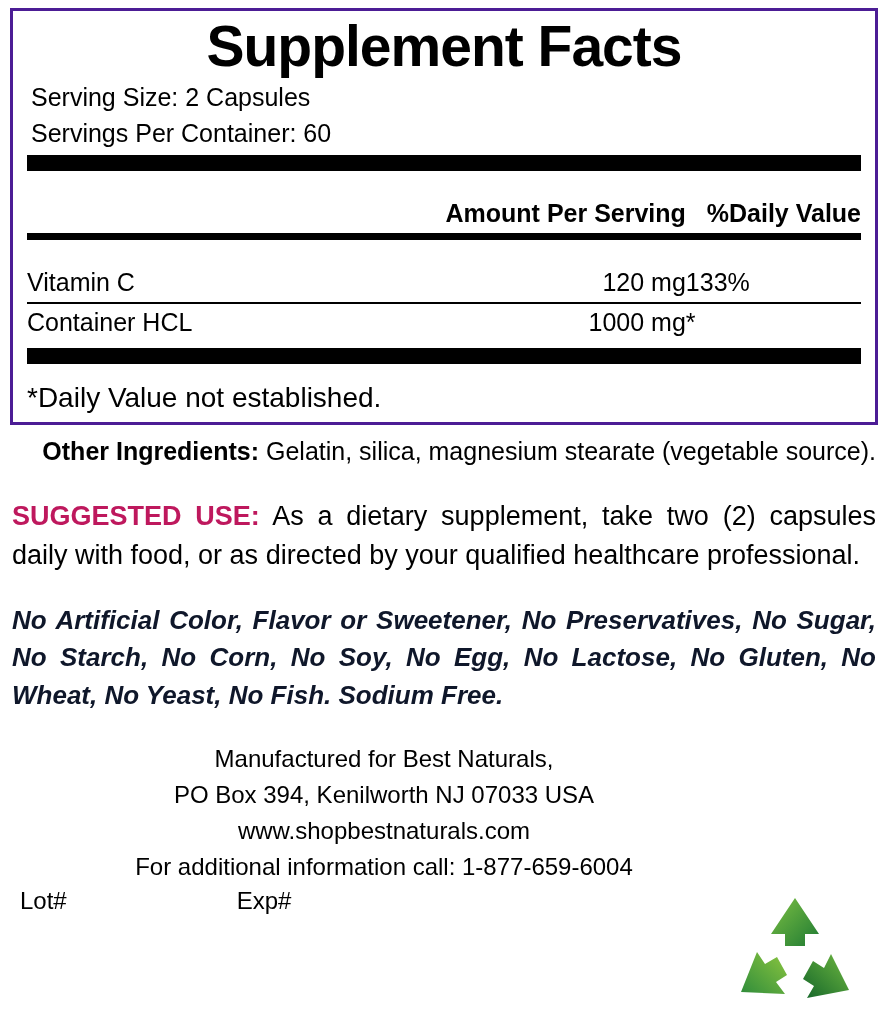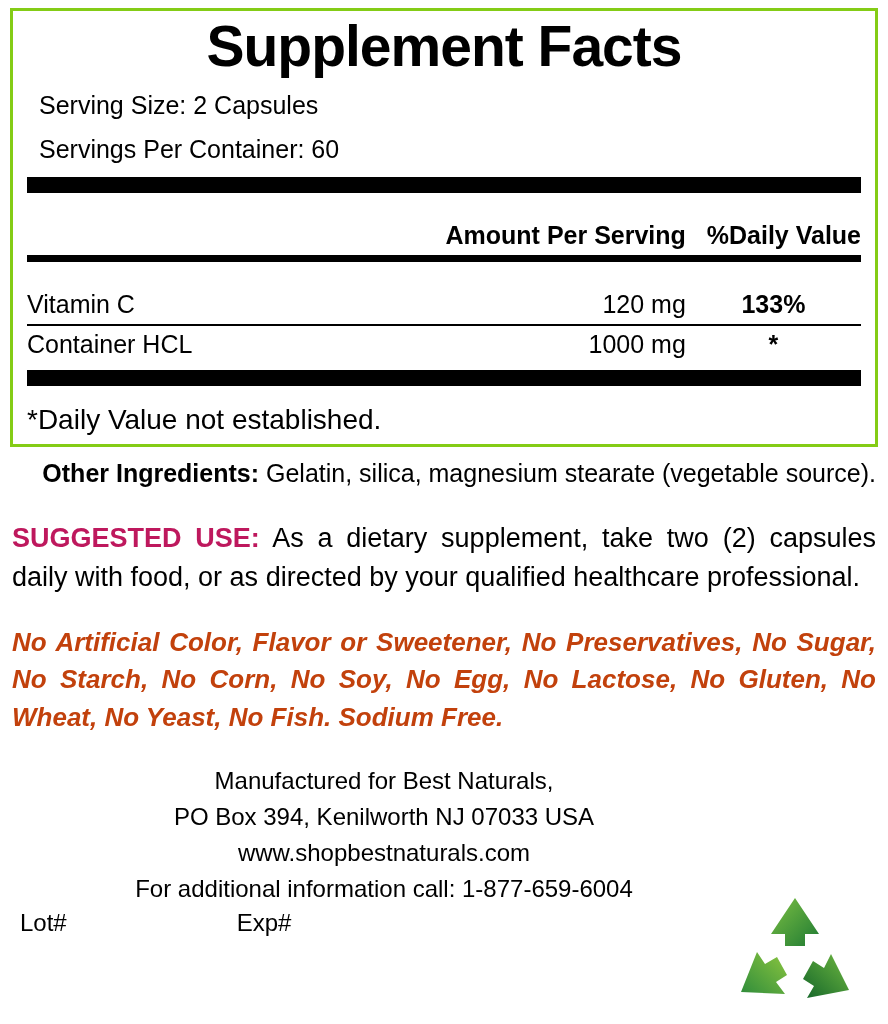--- a/index.html
+++ b/index.html
@@ -19,37 +19,37 @@
     width: 888px;
     height: 1024px;
     box-sizing: border-box;
     padding: 0;
     position: relative;
   }
 
   
   .sf-box {
     margin: 8px 10px 0 10px;
-    border: 3px solid #84cc16;
+    border: 3px solid #4c1d95;
     box-sizing: border-box;
     padding: 4px 14px 6px 14px;
   }
   .sf-title {
     font-size: 57px;
     font-weight: bold;
     letter-spacing: -1px;
     line-height: 1.05;
     text-align: center;
     margin: 2px 0 4px 0;
     white-space: nowrap;
   }
   .sf-serving {
     font-size: 25px;
     line-height: 1.28;
-    margin: 12px;
+    margin: 4px;
   }
   .rule-thick {
     height: 16px;
     background: #000;
     margin: 6px 0 0 0;
   }
   .rule-med {
     height: 7px;
     background: #000;
     margin: 0;
@@ -68,21 +68,21 @@
   .hdr-row th {
     font-weight: bold;
     font-size: 25px;
     text-align: right;
     padding-top: 5px;
     padding-bottom: 5px;
   }
   .hdr-row th.blank { text-align: left; }
   .col-name { text-align: left; width: 47%; }
   .col-amt  { text-align: right; width: 32%; padding-right: 18px; }
-  .col-dv   { text-align: center; width: 21%; padding-right: 12px; font-weight: bold;}
+  .col-dv   { text-align: left; width: 21%; padding-right: 12px;}
   .row-sep td {
     border-bottom: 2px solid #000;
   }
   .sf-footnote {
     font-size: 28px;
     margin: 18px 0 2px 0;
   }
 
   
   .other-ing {
@@ -100,21 +100,21 @@
     margin: 30px 12px 0 12px;
     text-align: justify;
   }
   .suggested .su-head {
     color: #be185d;
     font-weight: bold;
   }
 
   
   .claims {
-    color: #c2410c;
+    color: #0f172a;
     font-style: italic;
     font-weight: bold;
     font-size: 26px;
     line-height: 1.45;
     margin: 26px 12px 0 12px;
     text-align: justify;
   }
 
   
   .manu {

